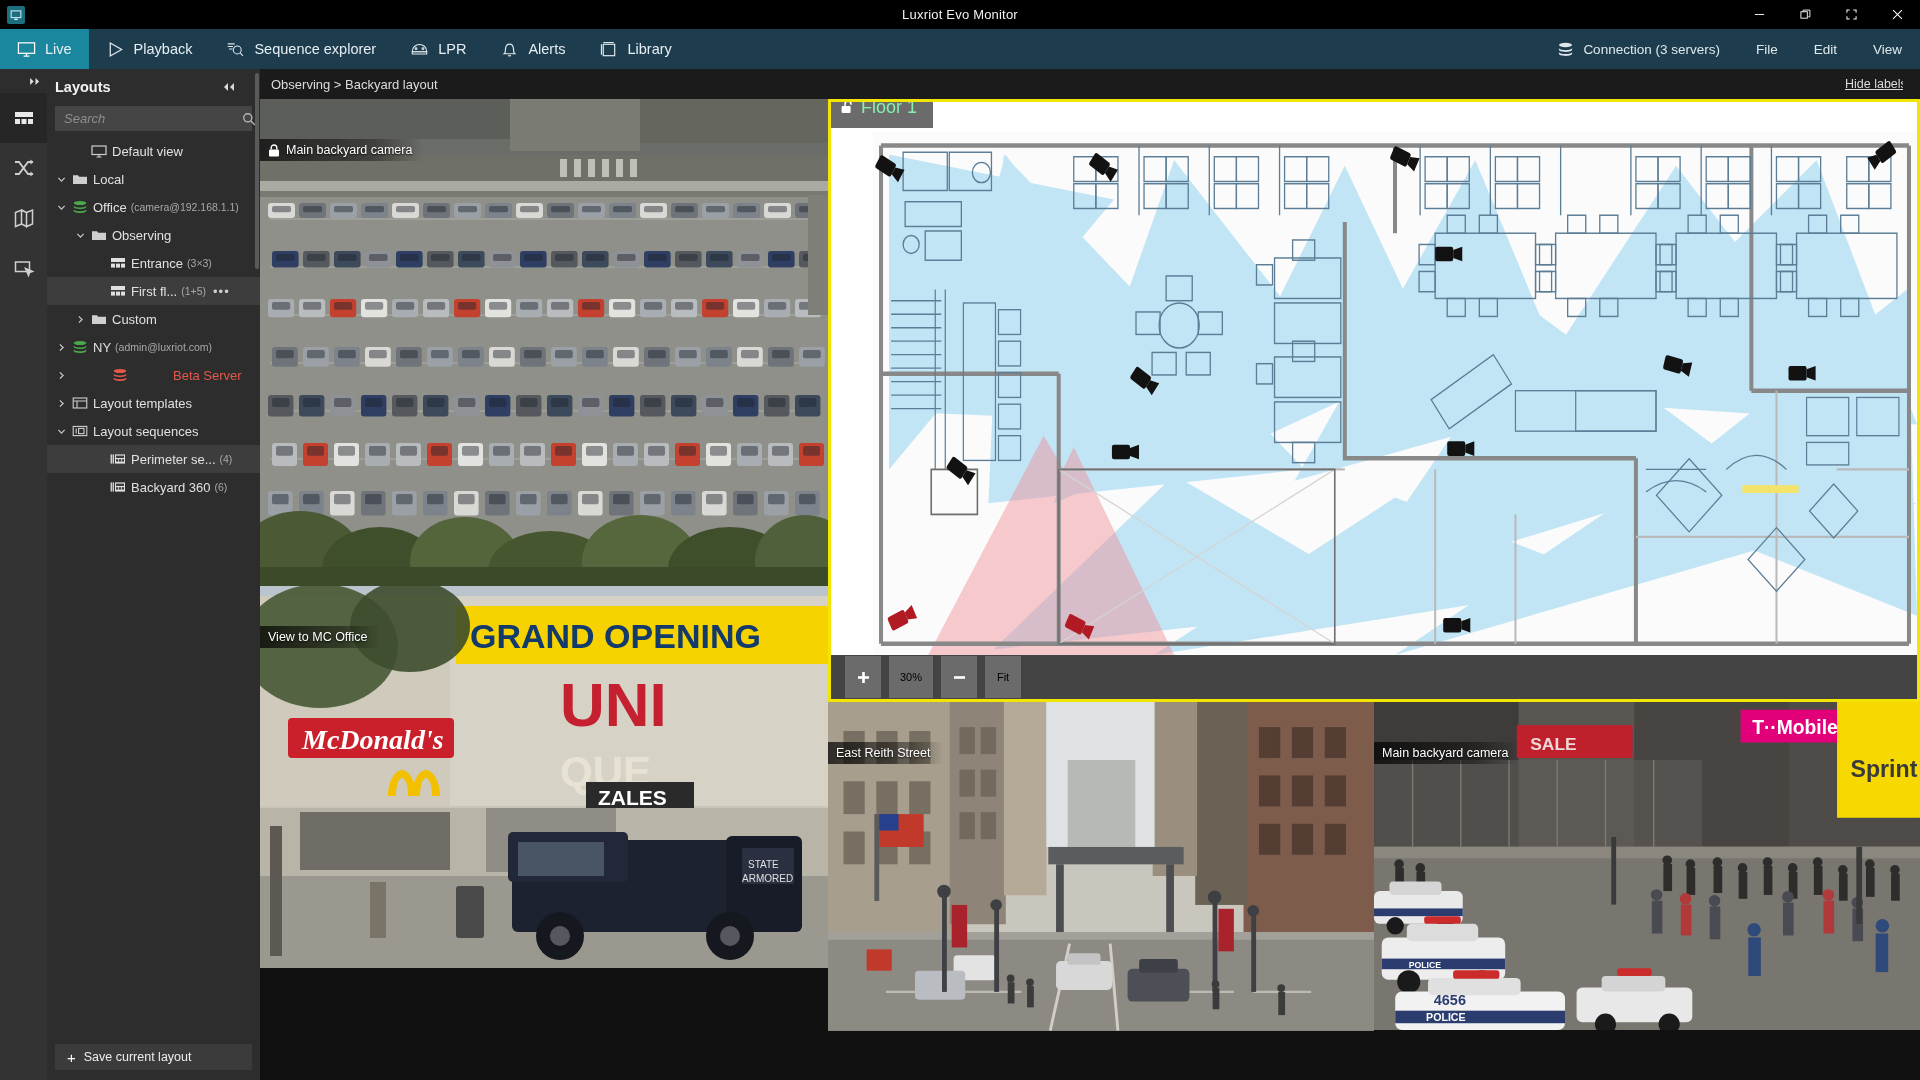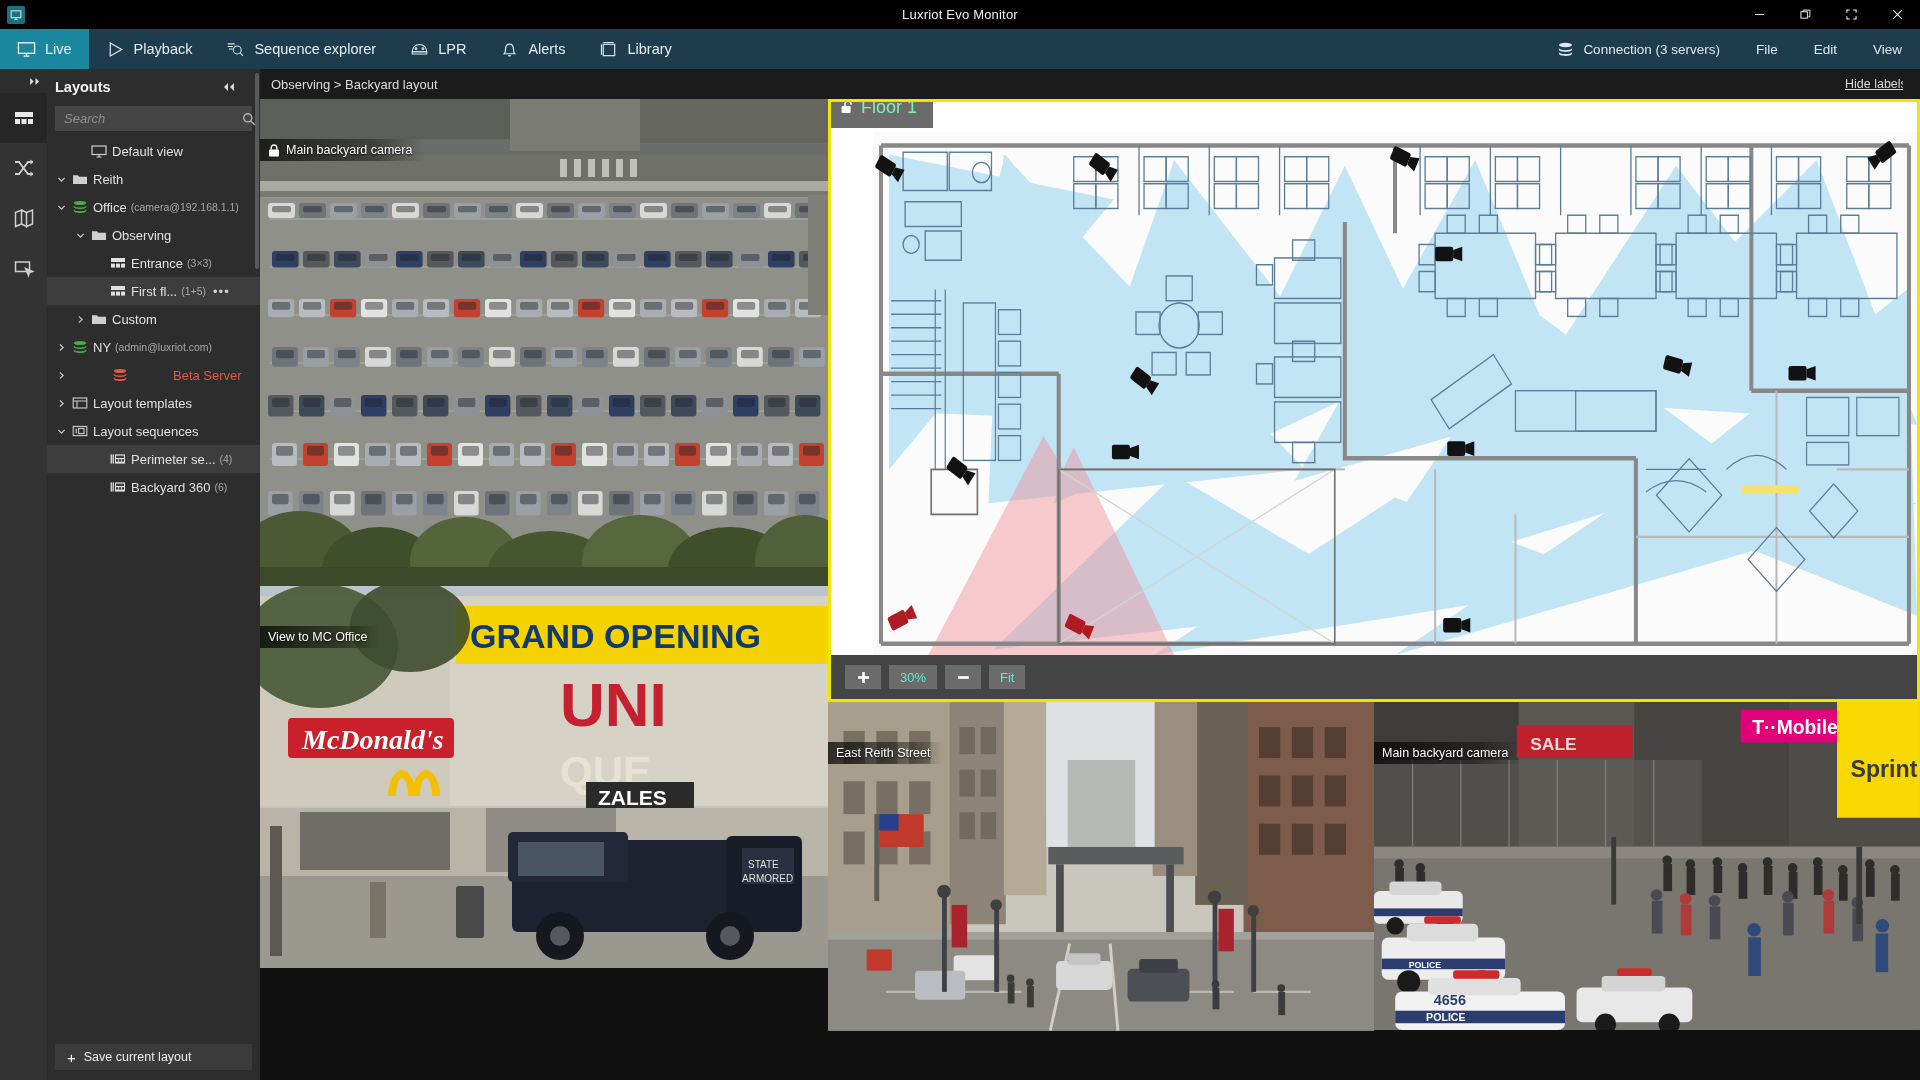--- a/index.html
+++ b/index.html
@@ -154,22 +154,22 @@
     height: 26px; background: #6b6b6b; color: #86efac; font-size: 18px;
     display: flex; align-items: center; gap: 7px; padding: 0 16px 16px 10px;
   }
   .maptab svg { width: 13px; height: 14px; }
   .mapbody { flex: 1 1 auto; position: relative; overflow: hidden; background: #fff; padding: 4px 0 0 42px; }
   .mapbar {
     height: 44px; background: #444444; display: flex; align-items: center; gap: 8px;
     padding: 0 0 0 14px; flex: 0 0 44px;
   }
   .mapbtn {
-    height: 24px; min-width: 36px; background: #6b6b6b; color: #5eead4;
-    display: flex; align-items: center; justify-content: center; font-size: 13px; padding: 0 11px;
+    height: 42px; min-width: 36px; background: #6b6b6b; color: #000000;
+    display: flex; align-items: center; justify-content: center; font-size: 11px; padding: 0 11px;
   }
   .mapbtn svg { width: 13px; height: 13px; }
 
   .botrow { flex: 1 1 auto; display: flex; min-height: 0; }
   .botrow .cell { flex: 1 1 50%; min-width: 0; }
 
   
   .scene { position: absolute; inset: 0; }
 </style>
 </head>
@@ -355,21 +355,21 @@
             <span class="arrow">
               <svg viewBox="0 0 10 10">
                 <path d="M1.5 3.2L5 6.8l3.5-3.6" fill="none" stroke="#c6c6c6" stroke-width="1.4"></path>
               </svg>
             </span>
             <span class="ticon">
               <svg viewBox="0 0 16 14">
                 <path d="M1 3.2h5l1.2 1.6H15V12H1z" fill="#cfcfcf"></path>
               </svg>
             </span>
-            <span class="tlabel">Reith</span>
+            <span class="tlabel">Local</span>
           </div>
           <div class="tnode" style="padding-left: 6px;">
             <span class="arrow">
               <svg viewBox="0 0 10 10">
                 <path d="M1.5 3.2L5 6.8l3.5-3.6" fill="none" stroke="#c6c6c6" stroke-width="1.4"></path>
               </svg>
             </span>
             <span class="ticon">
               <svg viewBox="0 0 16 14">
                 <g fill="#4aa94a">

